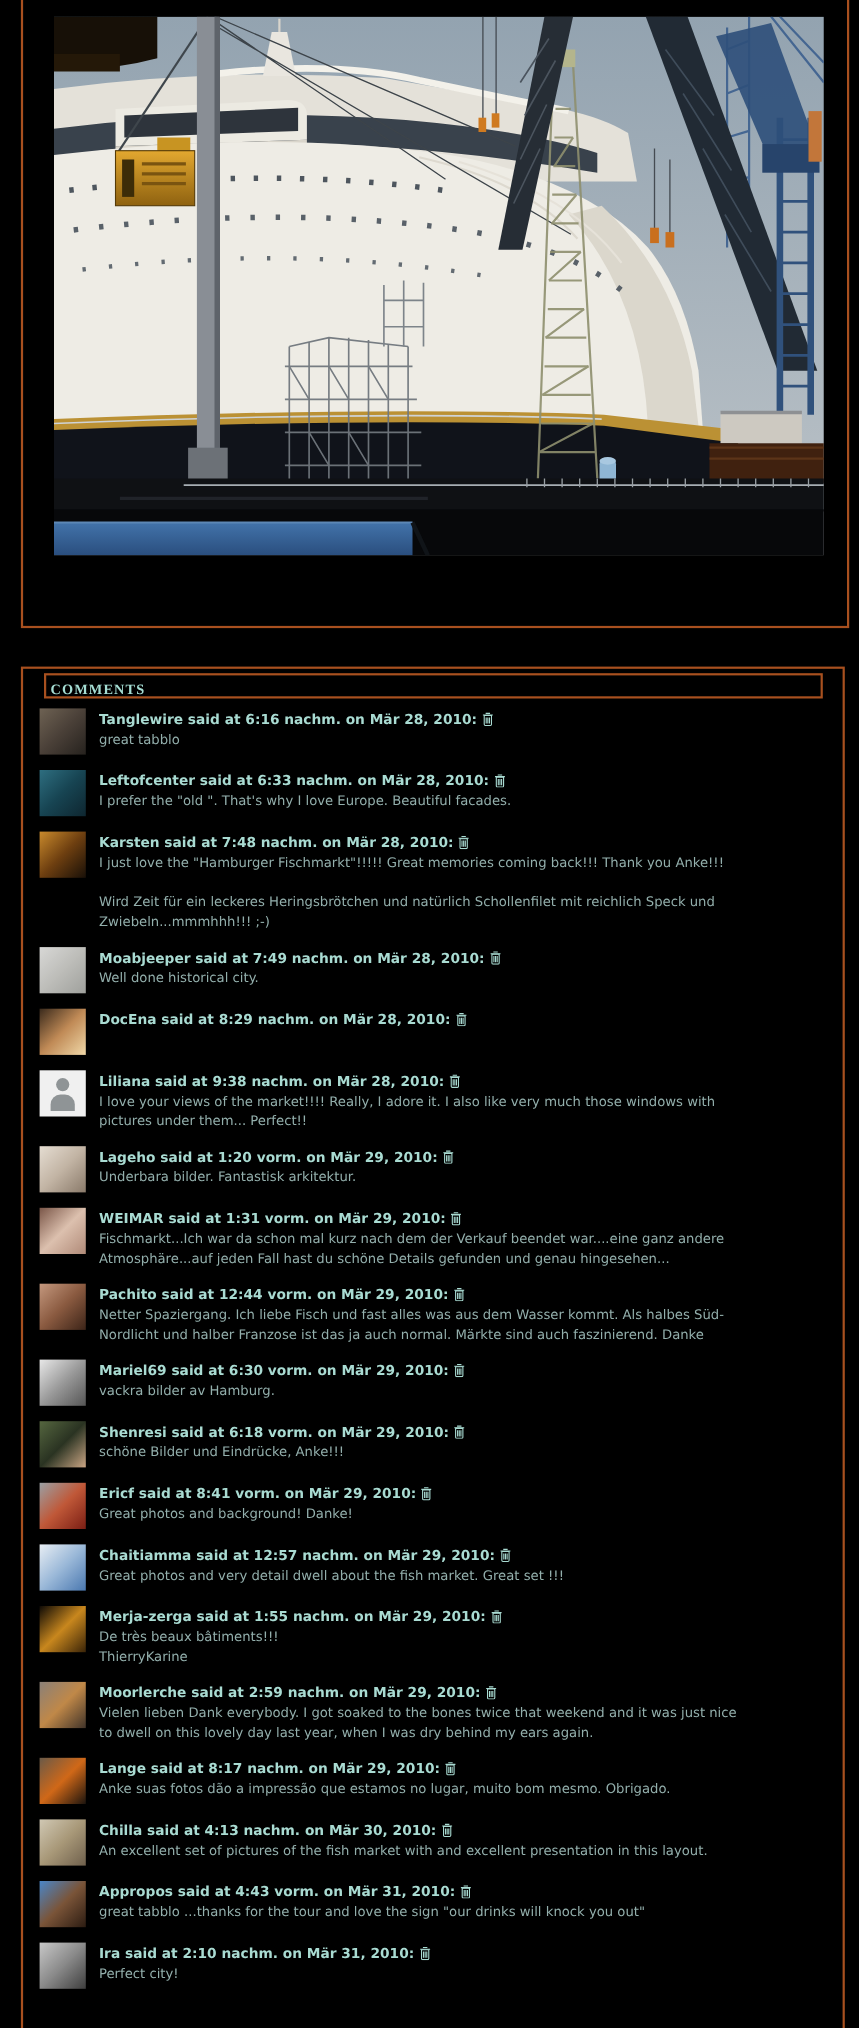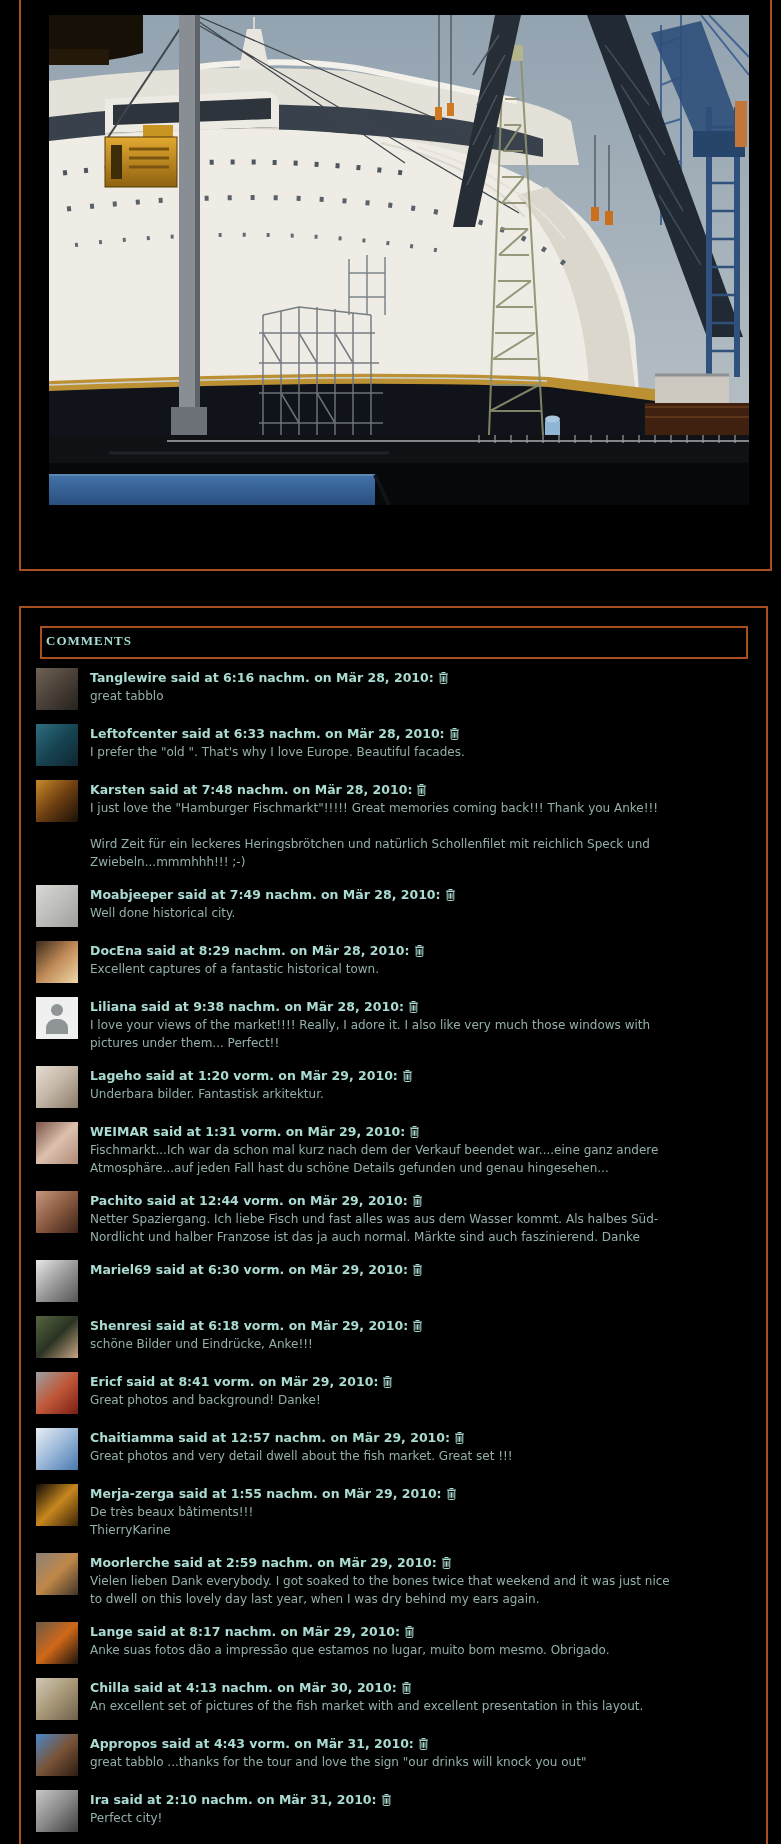--- a/index.html
+++ b/index.html
@@ -20,21 +20,21 @@
   }
   .photo-frame{
     position:absolute; left:28px; top:19px; width:700px; height:490px;
     overflow:hidden; display:block;
   }
   .comments-box{
     position:absolute; left:19px; top:606px; width:749px; height:1260px;
     border:2px solid var(--border); background:#000;
   }
   .comments-header{
-    margin:18px 0 0 19px; width:708px; height:33px;
+    margin:4px 0 0 19px; width:708px; height:23px;
     border:2px solid var(--border); padding:2px 0 0 4px;
   }
   .comments-title{
     font-family:"Liberation Serif","DejaVu Serif",serif;
     font-weight:bold; font-size:13px; letter-spacing:1px;
     color:var(--title); text-transform:uppercase;
   }
   .comments-list{ margin:9px 0 0 15px; }
   .comment{ display:flex; margin-bottom:14px; }
   .avatar{
@@ -248,21 +248,20 @@
     <div class="avatar" style="background: linear-gradient(135deg, rgb(58, 42, 28), rgb(192, 138, 86), rgb(240, 216, 168));"></div>
     <div class="comment-body">
       <div class="comment-head">
         <span class="user">DocEna</span><span class="meta"> said at 8:29 nachm. on Mär 28, 2010:</span><span class="trash"><svg width="11" height="13" viewBox="0 0 11 13" fill="none" stroke="currentColor" stroke-width="1">
                 <path d="M3.5 1.5 h4"></path>
                 <path d="M1 3 h9"></path>
                 <path d="M2.2 3.5 h6.6 v8 a1 1 0 0 1 -1 1 h-4.6 a1 1 0 0 1 -1 -1 z"></path>
                 <path d="M4 5.2 v5.6 M5.5 5.2 v5.6 M7 5.2 v5.6"></path>
               </svg></span>
       </div>
-      <div class="comment-text">Excellent captures of a fantastic historical town.</div>
     </div>
   </div>
 
   <div class="comment">
     <div class="avatar placeholder" style="background: rgb(240, 240, 240);"></div>
     <div class="comment-body">
       <div class="comment-head">
         <span class="user">Liliana</span><span class="meta"> said at 9:38 nachm. on Mär 28, 2010:</span><span class="trash"><svg width="11" height="13" viewBox="0 0 11 13" fill="none" stroke="currentColor" stroke-width="1">
                 <path d="M3.5 1.5 h4"></path>
                 <path d="M1 3 h9"></path>
@@ -323,20 +322,21 @@
     <div class="avatar" style="background: linear-gradient(135deg, rgb(232, 232, 232), rgb(154, 154, 154), rgb(85, 85, 85));"></div>
     <div class="comment-body">
       <div class="comment-head">
         <span class="user">Mariel69</span><span class="meta"> said at 6:30 vorm. on Mär 29, 2010:</span><span class="trash"><svg width="11" height="13" viewBox="0 0 11 13" fill="none" stroke="currentColor" stroke-width="1">
                 <path d="M3.5 1.5 h4"></path>
                 <path d="M1 3 h9"></path>
                 <path d="M2.2 3.5 h6.6 v8 a1 1 0 0 1 -1 1 h-4.6 a1 1 0 0 1 -1 -1 z"></path>
                 <path d="M4 5.2 v5.6 M5.5 5.2 v5.6 M7 5.2 v5.6"></path>
               </svg></span>
       </div>
+      <div class="comment-text">vackra bilder av Hamburg.</div>
     </div>
   </div>
 
   <div class="comment">
     <div class="avatar" style="background: linear-gradient(135deg, rgb(85, 102, 63), rgb(42, 51, 34), rgb(202, 165, 132));"></div>
     <div class="comment-body">
       <div class="comment-head">
         <span class="user">Shenresi</span><span class="meta"> said at 6:18 vorm. on Mär 29, 2010:</span><span class="trash"><svg width="11" height="13" viewBox="0 0 11 13" fill="none" stroke="currentColor" stroke-width="1">
                 <path d="M3.5 1.5 h4"></path>
                 <path d="M1 3 h9"></path>

